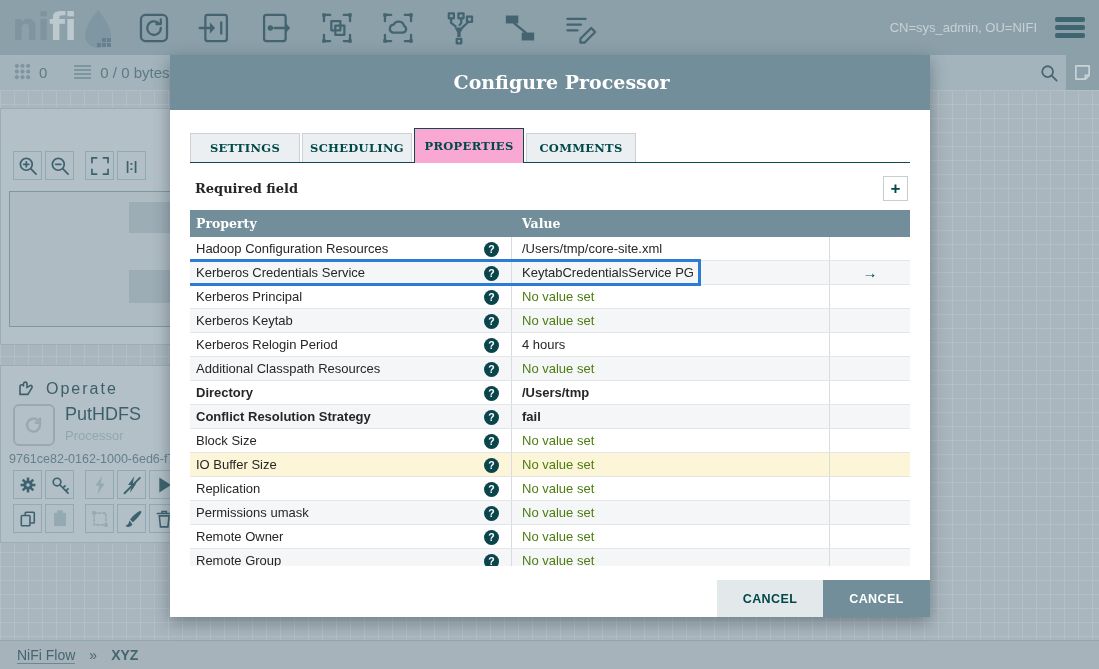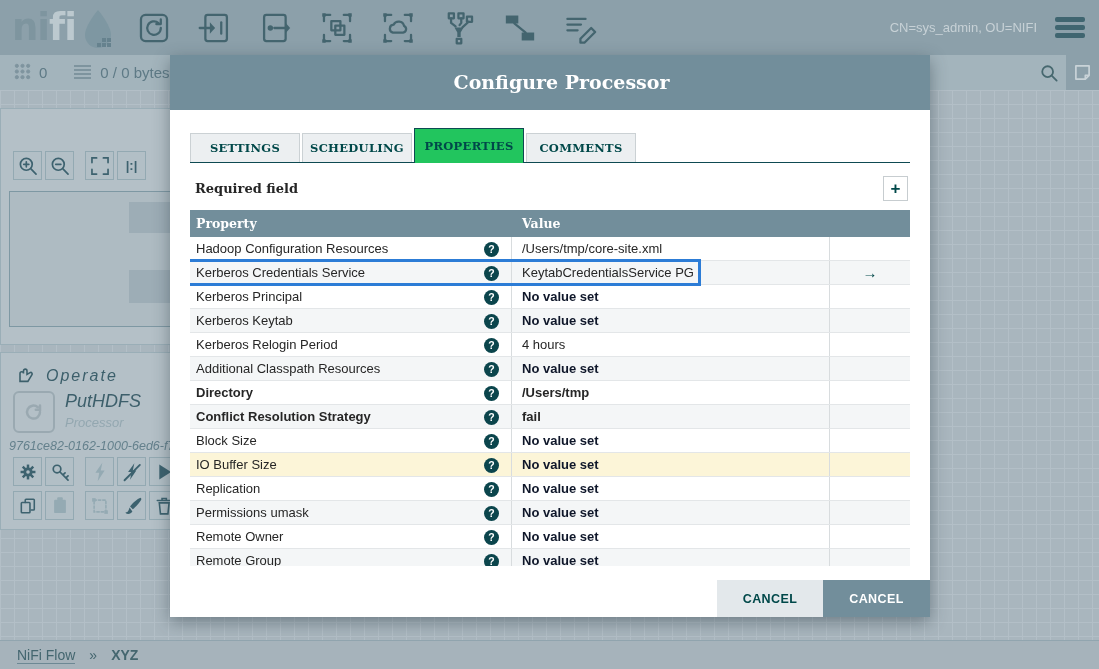--- a/index.html
+++ b/index.html
@@ -55,21 +55,21 @@
   .tile{ position:absolute; width:29px; height:29px; background:#B2BFC6; border:1px solid #93A9B2;
          display:flex; align-items:center; justify-content:center; cursor:pointer;}
   .tile svg{ stroke:#3D626F; fill:none; stroke-width:2; stroke-linecap:round;}
   .tile svg .f{ fill:#3D626F; stroke:none; }
   .tile.disabled svg{ stroke:#94AAB3; } .tile.disabled svg .f{ fill:#94AAB3; }
   .one-one{ color:#3D626F; font-weight:bold; font-size:13px; }
   .minimap{ position:absolute; left:8px; top:82px; width:294px; height:136px;
             background:#AEBBC2; border:1px solid #7E98A3;}
   .mm-block{ position:absolute; background:#9DADB6; }
 
-  #operate-panel{ top:352px; height:178px;font-style:italic; }
+  #operate-panel{ top:365px; height:178px; }
   .op-stamp{ position:absolute; left:12px; top:38px; width:42px; height:42px;
              border:2px solid #9AA9B1; border-radius:6px;
              display:flex; align-items:center; justify-content:center;}
   .op-stamp svg{ stroke:#9AA9B1; fill:none; stroke-width:2.5; stroke-linecap:round;}
   .op-name{ position:absolute; left:64px; top:38px; font-size:18px; color:#3D5F6B;}
   .op-type{ position:absolute; left:64px; top:62px; font-size:13px; color:#93A7B0;}
   .op-id{ position:absolute; left:8px; top:86px; font-size:12.5px; color:#64808C; white-space:nowrap;}
 
   .breadcrumb-bar{
     position:absolute; left:0; right:0; top:640px; height:29px; z-index:4;
@@ -89,21 +89,21 @@
   .dialog-title{ padding-left:23px; line-height:55px; color:#fff;
                  font-family:"DejaVu Serif", serif; font-weight:bold; font-size:19px;text-align:center; }
   .tabs{ position:absolute; left:20px; right:20px; top:73px; height:35px;
          display:flex; align-items:flex-end; }
   .tabs::after{ content:""; position:absolute; left:0; right:0; bottom:0; height:1px;
                 background:#0E4A52; z-index:1;}
   .tab{ width:110px; height:30px; margin-right:2px; background:#ECEFF1;
         border:1px solid #CBD1D4; color:#004849; text-align:center; line-height:28px;
         font-family:"DejaVu Serif", serif; font-weight:bold; font-size:11.5px;
         letter-spacing:.3px; cursor:pointer; position:relative; z-index:0;}
-  .tab.active{ height:35px; background:#22c55e; border:1px solid #0E4A52; border-bottom:none;
+  .tab.active{ height:35px; background:#f9a8d4; border:1px solid #0E4A52; border-bottom:none;
                line-height:34px; z-index:2;}
   .required-label{ position:absolute; left:25px; top:121px; height:25px; line-height:25px;
                    font-family:"DejaVu Serif", serif; font-weight:bold; font-size:13px; color:#262626;}
   .add-btn{ position:absolute; right:22px; top:121px; width:25px; height:25px;
             background:#fff; border:1px solid #C7CDD0; color:#004849;
             font-size:17px; font-weight:bold; line-height:22px; text-align:center; cursor:pointer;}
 
   .ptable{ position:absolute; left:20px; right:20px; top:155px; height:356px; overflow:hidden;
            font-size:13px; color:#262626;}
   .pt-head{ display:flex; height:27px; background:#728E9B; color:#fff;
@@ -113,21 +113,21 @@
   .prop-row{ display:flex; height:24px; border-bottom:1px solid #E3E6E8; position:relative;
              background:#fff; align-items:stretch; cursor:pointer;}
   .prop-row.row-odd{ background:#F4F6F7; }
   .prop-row.hover-row{ background:#FCF5D8; }
   .cell{ display:flex; align-items:center; }
   .cell.prop{ width:322px; padding-left:6px; padding-right:34px; position:relative;
               border-right:1px solid #D8DCDE;}
   .cell.val{ width:318px; padding-left:10px; border-right:1px solid #D8DCDE;}
   .cell.act{ flex:1; justify-content:center;}
   .prop-row.required .pname, .prop-row.required .pvalue{ font-weight:bold; }
-  .pvalue.unset{ color:#0f172a;font-weight:bold; }
+  .pvalue.unset{ color:#4d7c0f; }
   .help{ position:absolute; right:12px; top:4.5px; width:15px; height:15px; border-radius:50%;
          background:#0B454C; color:#fff; font-size:10.5px; font-weight:bold;
          text-align:center; line-height:15px; cursor:pointer;}
   .prop-row.highlighted::after{ content:""; position:absolute; left:-6px; width:511px;
          top:-2px; bottom:-2px; border:3px solid #2C7CD6; pointer-events:none; z-index:3;}
   .arrow{ color:#004849; font-size:15px; font-weight:bold; cursor:pointer;}
 
   .dlg-btn{ position:absolute; bottom:0; height:37px; border:none; cursor:pointer;
             font-family:"Liberation Sans",sans-serif; font-weight:bold; font-size:12.5px;
             letter-spacing:.4px; text-align:center;}

